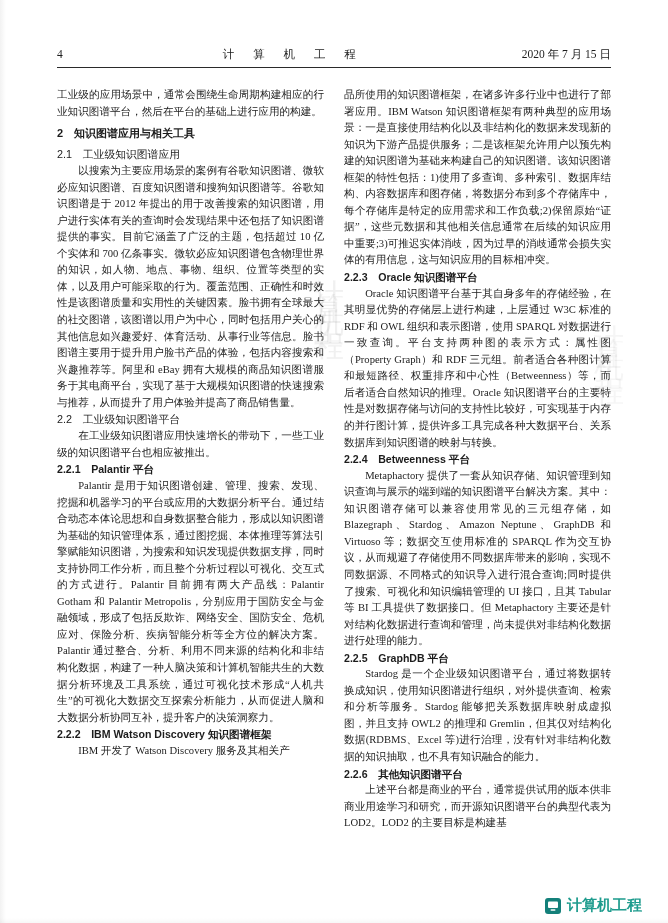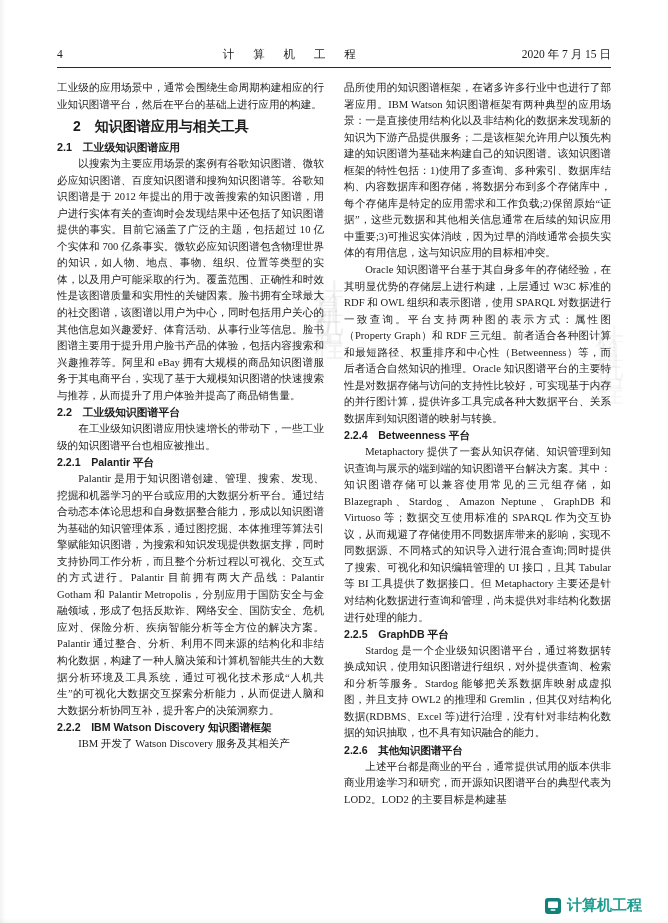--- a/index.html
+++ b/index.html
@@ -39,31 +39,31 @@
     display: flex; gap: 20px;
   }
   .col {
     width: 267px; height: 100%;
     overflow: hidden;
     text-align: justify;
     font-size: 10.6px;
     line-height: 16.55px;
   }
   .col p { text-indent: 2em; }
-  .col p.p-cont { text-indent: 0; }
+  .col p.p-cont { text-indent: 0; margin-top: 7px; }
   .h-section {
     font-family: "Liberation Sans", sans-serif;
     font-weight: bold;
-    font-size: 14px;
+    font-size: 11px;
     line-height: 20px;
-    margin: 3px 0 3px 16px;
+    margin: 3px 0 3px 0;
   }
   .h-sub {
     font-family: "Liberation Sans", sans-serif;
-    font-weight: bold;
+    font-weight: normal;
     font-size: 10.8px;
     line-height: 17px;
   }
   .h-subsub {
     font-family: "Liberation Sans", sans-serif;
     font-weight: bold;
     font-size: 10.6px;
     line-height: 16.6px;
   }
   .watermark {
@@ -113,20 +113,21 @@
         <p class="p">以搜索为主要应用场景的案例有谷歌知识图谱、微软必应知识图谱、百度知识图谱和搜狗知识图谱等。谷歌知识图谱是于 2012 年提出的用于改善搜索的知识图谱，用户进行实体有关的查询时会发现结果中还包括了知识图谱提供的事实。目前它涵盖了广泛的主题，包括超过 10 亿个实体和 700 亿条事实。微软必应知识图谱包含物理世界的知识，如人物、地点、事物、组织、位置等类型的实体，以及用户可能采取的行为。覆盖范围、正确性和时效性是该图谱质量和实用性的关键因素。脸书拥有全球最大的社交图谱，该图谱以用户为中心，同时包括用户关心的其他信息如兴趣爱好、体育活动、从事行业等信息。脸书图谱主要用于提升用户脸书产品的体验，包括内容搜索和兴趣推荐等。阿里和 eBay 拥有大规模的商品知识图谱服务于其电商平台，实现了基于大规模知识图谱的快速搜索与推荐，从而提升了用户体验并提高了商品销售量。</p>
         <div class="h-sub">2.2　工业级知识图谱平台</div>
         <p class="p">在工业级知识图谱应用快速增长的带动下，一些工业级的知识图谱平台也相应被推出。</p>
         <div class="h-subsub">2.2.1　Palantir 平台</div>
         <p class="p">Palantir 是用于知识图谱创建、管理、搜索、发现、挖掘和机器学习的平台或应用的大数据分析平台。通过结合动态本体论思想和自身数据整合能力，形成以知识图谱为基础的知识管理体系，通过图挖掘、本体推理等算法引擎赋能知识图谱，为搜索和知识发现提供数据支撑，同时支持协同工作分析，而且整个分析过程以可视化、交互式的方式进行。Palantir 目前拥有两大产品线：Palantir Gotham 和 Palantir Metropolis，分别应用于国防安全与金融领域，形成了包括反欺诈、网络安全、国防安全、危机应对、保险分析、疾病智能分析等全方位的解决方案。Palantir 通过整合、分析、利用不同来源的结构化和非结构化数据，构建了一种人脑决策和计算机智能共生的大数据分析环境及工具系统，通过可视化技术形成“人机共生”的可视化大数据交互探索分析能力，从而促进人脑和大数据分析协同互补，提升客户的决策洞察力。</p>
         <div class="h-subsub">2.2.2　IBM Watson Discovery 知识图谱框架</div>
         <p class="p">IBM 开发了 Watson Discovery 服务及其相关产</p>
       </div>
     <div class="col" id="right-col">
         <p class="p-cont">品所使用的知识图谱框架，在诸多许多行业中也进行了部署应用。IBM Watson 知识图谱框架有两种典型的应用场景：一是直接使用结构化以及非结构化的数据来发现新的知识为下游产品提供服务；二是该框架允许用户以预先构建的知识图谱为基础来构建自己的知识图谱。该知识图谱框架的特性包括：1)使用了多查询、多种索引、数据库结构、内容数据库和图存储，将数据分布到多个存储库中，每个存储库是特定的应用需求和工作负载;2)保留原始“证据”，这些元数据和其他相关信息通常在后续的知识应用中重要;3)可推迟实体消歧，因为过早的消歧通常会损失实体的有用信息，这与知识应用的目标相冲突。</p>
+        <div class="h-subsub">2.2.3　Oracle 知识图谱平台</div>
         <p class="p">Oracle 知识图谱平台基于其自身多年的存储经验，在其明显优势的存储层上进行构建，上层通过 W3C 标准的 RDF 和 OWL 组织和表示图谱，使用 SPARQL 对数据进行一致查询。平台支持两种图的表示方式：属性图（Property Graph）和 RDF 三元组。前者适合各种图计算和最短路径、权重排序和中心性（Betweenness）等，而后者适合自然知识的推理。Oracle 知识图谱平台的主要特性是对数据存储与访问的支持性比较好，可实现基于内存的并行图计算，提供许多工具完成各种大数据平台、关系数据库到知识图谱的映射与转换。</p>
         <div class="h-subsub">2.2.4　Betweenness 平台</div>
         <p class="p">Metaphactory 提供了一套从知识存储、知识管理到知识查询与展示的端到端的知识图谱平台解决方案。其中：知识图谱存储可以兼容使用常见的三元组存储，如 Blazegraph、Stardog、Amazon Neptune、GraphDB 和 Virtuoso 等；数据交互使用标准的 SPARQL 作为交互协议，从而规避了存储使用不同数据库带来的影响，实现不同数据源、不同格式的知识导入进行混合查询;同时提供了搜索、可视化和知识编辑管理的 UI 接口，且其 Tabular 等 BI 工具提供了数据接口。但 Metaphactory 主要还是针对结构化数据进行查询和管理，尚未提供对非结构化数据进行处理的能力。</p>
         <div class="h-subsub">2.2.5　GraphDB 平台</div>
         <p class="p">Stardog 是一个企业级知识图谱平台，通过将数据转换成知识，使用知识图谱进行组织，对外提供查询、检索和分析等服务。Stardog 能够把关系数据库映射成虚拟图，并且支持 OWL2 的推理和 Gremlin，但其仅对结构化数据(RDBMS、Excel 等)进行治理，没有针对非结构化数据的知识抽取，也不具有知识融合的能力。</p>
         <div class="h-subsub">2.2.6　其他知识图谱平台</div>
         <p class="p">上述平台都是商业的平台，通常提供试用的版本供非商业用途学习和研究，而开源知识图谱平台的典型代表为 LOD2。LOD2 的主要目标是构建基</p>
       </div>
   </div>
 

